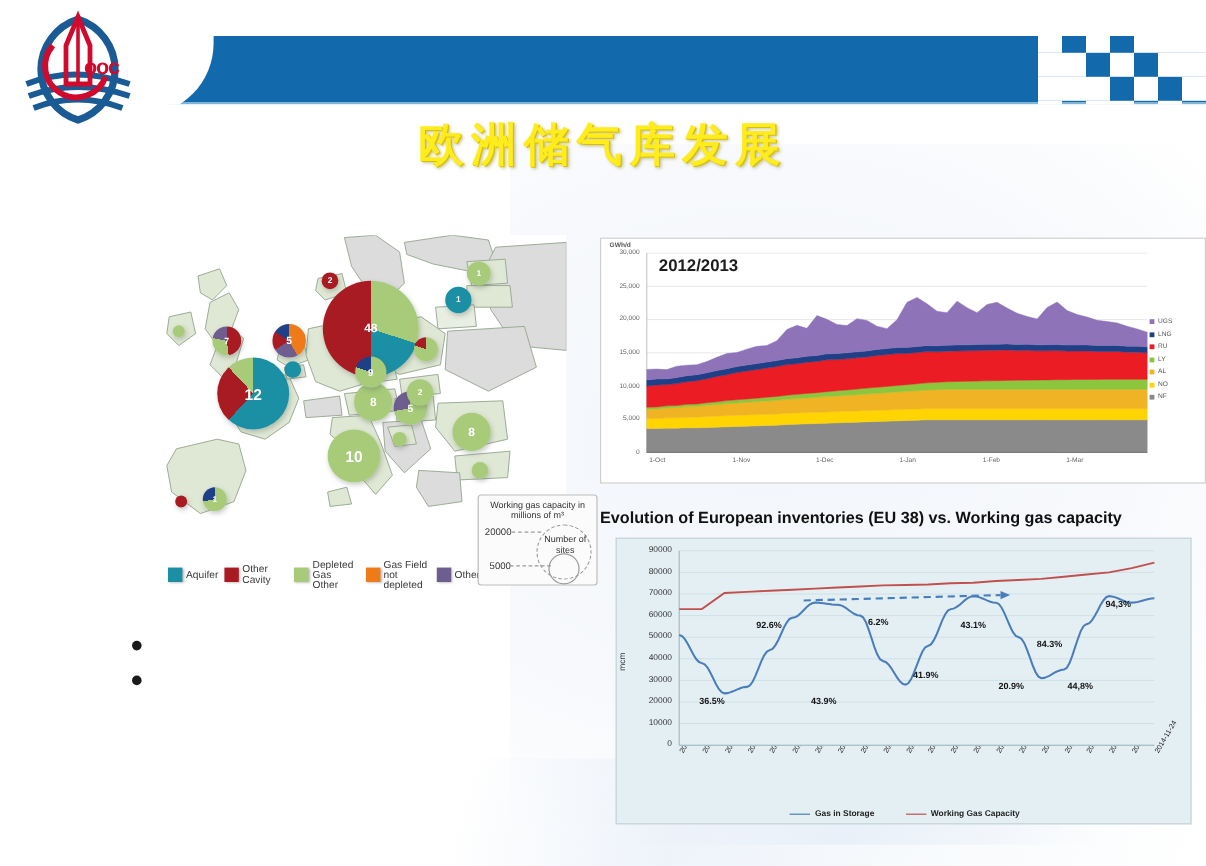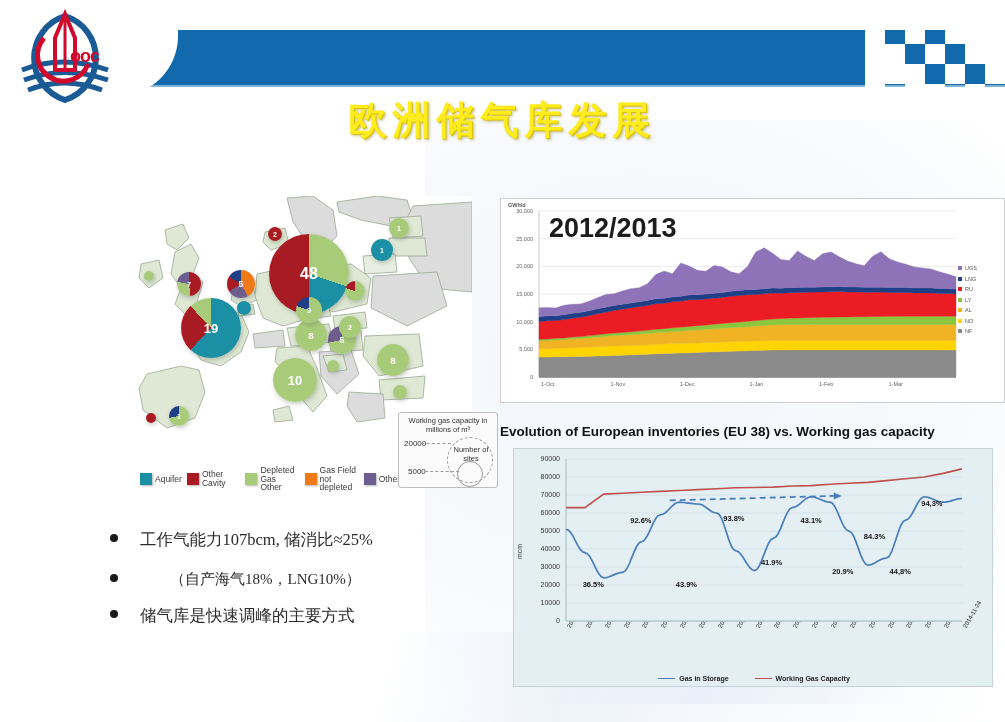--- a/index.html
+++ b/index.html
@@ -70,21 +70,21 @@
   
   .bullets{position:absolute;left:110px;top:527px;width:430px;}
   .bl{display:flex;align-items:flex-start;margin-bottom:14px;}
   .bl .dot{width:8px;height:8px;background:#1a1a1a;border-radius:50%;margin:7px 22px 0 0;flex:none;}
   .bl .tx{font-family:"Liberation Serif", serif;font-size:16.5px;color:#2b2b2b;line-height:1.55;}
   .bl-sub{margin:3px 0 0 30px;font-family:"Liberation Serif", serif;font-size:15px;color:#2b2b2b;}
 
   
   .chart1{position:absolute;left:500px;top:198px;width:505px;height:205px;
     background:#ffffff;border:1px solid #cfcfcf;}
-  .c1-year{position:absolute;left:48px;top:14px;font-size:27px;font-weight:bold;color:#1d1d1d;
+  .c1-year{position:absolute;left:48px;top:14px;font-size:14px;font-weight:bold;color:#1d1d1d;
     font-family:"Liberation Sans", sans-serif;letter-spacing:0px;}
   .c1-unit{position:absolute;left:7px;top:3px;font-size:5.5px;font-weight:bold;color:#555;}
   .c1-yl{position:absolute;right:0;font-size:5.5px;color:#666;text-align:right;width:28px;}
   .c1-xl{position:absolute;font-size:5.5px;color:#666;}
   .c1-legend{position:absolute;right:6px;top:66px;width:40px;}
   .c1-legend div{display:flex;align-items:center;gap:3px;font-size:5.5px;color:#555;margin-bottom:4.5px;}
   .c1-legend i{width:4px;height:4px;display:block;flex:none;}
 
   
   .chart2-title{position:absolute;left:500px;top:424px;font-size:13.5px;font-weight:bold;color:#111;}
@@ -196,24 +196,24 @@
       <path d="M182 156 L214 154 L222 178 L200 198 L184 180 Z" fill="#dcdcdc"></path>
       <path d="M186 160 L206 158 L210 174 L192 176 Z"></path>
 
       <path d="M212 196 L246 198 L248 222 L220 226 L210 210 Z" fill="#dcdcdc"></path>
 
       <path d="M236 80 L300 76 L310 110 L270 130 L234 112 Z" fill="#dcdcdc"></path>
     </g>
   </svg>
   <div id="map-pies">
       <div class="pie" style="left: 132px; top: 38px; width: 80px; height: 80px; background: conic-gradient(rgb(168, 203, 122) 0%, rgb(168, 203, 122) 30%, rgb(27, 143, 163) 30%, rgb(27, 143, 163) 50%, rgb(168, 27, 35) 50%, rgb(168, 27, 35) 100%);">
-        <span style="font-size: 16px;">48</span>
+        <span style="font-size: 10px;">48</span>
       </div>
       <div class="pie" style="left: 44px; top: 102px; width: 60px; height: 60px; background: conic-gradient(rgb(27, 143, 163) 0%, rgb(27, 143, 163) 62%, rgb(168, 27, 35) 62%, rgb(168, 27, 35) 88%, rgb(168, 203, 122) 88%, rgb(168, 203, 122) 100%);">
-        <span style="font-size: 13px;">19</span>
+        <span style="font-size: 13px;">12</span>
       </div>
       <div class="pie" style="left: 136px; top: 162px; width: 44px; height: 44px; background: conic-gradient(rgb(168, 203, 122) 0%, rgb(168, 203, 122) 100%);">
         <span style="font-size: 13px;">10</span>
       </div>
       <div class="pie" style="left: 191px; top: 130px; width: 28px; height: 28px; background: conic-gradient(rgb(168, 203, 122) 0%, rgb(168, 203, 122) 72%, rgb(110, 93, 143) 72%, rgb(110, 93, 143) 100%);">
         <span style="font-size: 8.68px;">5</span>
       </div>
       <div class="pie" style="left: 158px; top: 123px; width: 32px; height: 32px; background: conic-gradient(rgb(168, 203, 122) 0%, rgb(168, 203, 122) 100%);">
         <span style="font-size: 9.92px;">8</span>
       </div>
@@ -283,34 +283,24 @@
   <div class="cap-dash"></div>
   <div class="cap-dash2"></div>
   <div class="cap-c1"></div>
   <div class="cap-c2"></div>
   <div class="cap-sites">Number of sites</div>
 </div>
 
 <div class="bullets" id="bullets">
     <div class="bl">
       <div class="dot"></div>
-      <div>
-        <div class="tx">工作气能力107bcm, 储消比≈25%</div>
-      </div>
     </div>
     <div class="bl">
       <div class="dot"></div>
       <div>
-        <div class="bl-sub">（自产海气18%，LNG10%）</div>
-      </div>
-    </div>
-    <div class="bl">
-      <div class="dot"></div>
-      <div>
-        <div class="tx">储气库是快速调峰的主要方式</div>
       </div>
     </div>
   </div>
 
 <div class="chart1">
   <div class="c1-unit">GWh/d</div>
   <div class="c1-year">2012/2013</div>
   <div id="c1-yticks">
       <div class="c1-yl" style="left: 4px; top: 9px; right: auto;">30,000</div>
       <div class="c1-yl" style="left: 4px; top: 36.6667px; right: auto;">25,000</div>
@@ -433,21 +423,21 @@
       <line x1="52" y1="172" x2="448" y2="172" stroke="#9bb6bf" stroke-width="0.9"></line>
       <path d="M 52 58.60000000000001 L 70.85714285714286 58.60000000000001 L 89.71428571428572 45.099999999999994 L 108.57142857142857 44.2 L 127.42857142857143 43.30000000000001 L 146.28571428571428 42.400000000000006 L 165.14285714285714 41.5 L 184 40.599999999999994 L 202.85714285714286 39.69999999999999 L 221.71428571428572 38.80000000000001 L 240.57142857142858 38.44 L 259.42857142857144 38.08000000000001 L 278.2857142857143 37 L 297.1428571428571 36.639999999999986 L 316 35.19999999999999 L 334.85714285714283 34.30000000000001 L 353.7142857142857 33.400000000000006 L 372.57142857142856 31.599999999999994 L 391.42857142857144 29.80000000000001 L 410.2857142857143 28 L 429.14285714285717 24.400000000000006 L 448 19.900000000000006" fill="none" stroke="#c0504d" stroke-width="1.6"></path>
       <path d="M 52.0 80.2 L 54.4 81.1 L 56.7 83.6 L 59.1 87.4 L 61.4 91.9 L 63.8 96.4 L 66.1 100.2 L 68.5 102.7 L 70.9 103.6 L 73.2 104.6 L 75.6 107.3 L 77.9 111.4 L 80.3 116.2 L 82.6 121.0 L 85.0 125.1 L 87.4 127.8 L 89.7 128.8 L 92.1 128.6 L 94.4 128.0 L 96.8 127.1 L 99.1 126.1 L 101.5 125.1 L 103.9 124.2 L 106.2 123.6 L 108.6 123.4 L 110.9 122.2 L 113.3 118.9 L 115.6 114.0 L 118.0 108.1 L 120.4 102.2 L 122.7 97.3 L 125.1 94.0 L 127.4 92.8 L 129.8 91.8 L 132.1 88.8 L 134.5 84.5 L 136.9 79.3 L 139.2 74.1 L 141.6 69.8 L 143.9 66.8 L 146.3 65.8 L 148.6 65.3 L 151.0 64.0 L 153.4 61.9 L 155.7 59.5 L 158.1 57.1 L 160.4 55.0 L 162.8 53.7 L 165.1 53.2 L 167.5 53.3 L 169.9 53.5 L 172.2 53.8 L 174.6 54.1 L 176.9 54.4 L 179.3 54.7 L 181.6 54.9 L 184.0 55.0 L 186.4 55.3 L 188.7 56.3 L 191.1 57.8 L 193.4 59.5 L 195.8 61.2 L 198.1 62.7 L 200.5 63.7 L 202.9 64.0 L 205.2 65.4 L 207.6 69.5 L 209.9 75.7 L 212.3 82.9 L 214.6 90.1 L 217.0 96.3 L 219.4 100.4 L 221.7 101.8 L 224.1 102.6 L 226.4 104.7 L 228.8 107.9 L 231.1 111.7 L 233.5 115.5 L 235.9 118.7 L 238.2 120.8 L 240.6 121.6 L 242.9 120.4 L 245.3 116.9 L 247.6 111.6 L 250.0 105.4 L 252.4 99.2 L 254.7 93.9 L 257.1 90.4 L 259.4 89.2 L 261.8 88.0 L 264.1 84.7 L 266.5 79.8 L 268.9 73.9 L 271.2 68.0 L 273.6 63.1 L 275.9 59.8 L 278.3 58.6 L 280.6 58.2 L 283.0 57.0 L 285.4 55.3 L 287.7 53.2 L 290.1 51.1 L 292.4 49.4 L 294.8 48.2 L 297.1 47.8 L 299.5 48.0 L 301.9 48.6 L 304.2 49.5 L 306.6 50.5 L 308.9 51.5 L 311.3 52.4 L 313.6 53.0 L 316.0 53.2 L 318.4 54.3 L 320.7 57.4 L 323.1 62.1 L 325.4 67.6 L 327.8 73.1 L 330.1 77.8 L 332.5 80.9 L 334.9 82.0 L 337.2 83.3 L 339.6 87.0 L 341.9 92.6 L 344.3 99.1 L 346.6 105.6 L 349.0 111.2 L 351.4 114.9 L 353.7 116.2 L 356.1 115.9 L 358.4 115.1 L 360.8 114.0 L 363.1 112.6 L 365.5 111.2 L 367.9 110.1 L 370.2 109.3 L 372.6 109.0 L 374.9 107.6 L 377.3 103.5 L 379.6 97.3 L 382.0 90.1 L 384.4 82.9 L 386.7 76.7 L 389.1 72.6 L 391.4 71.2 L 393.8 70.3 L 396.1 67.8 L 398.5 64.0 L 400.9 59.5 L 403.2 55.0 L 405.6 51.2 L 407.9 48.7 L 410.3 47.8 L 412.6 48.0 L 415.0 48.6 L 417.4 49.5 L 419.7 50.5 L 422.1 51.5 L 424.4 52.4 L 426.8 53.0 L 429.1 53.2 L 431.5 53.1 L 433.9 52.7 L 436.2 52.1 L 438.6 51.4 L 440.9 50.7 L 443.3 50.1 L 445.6 49.7 L 448.0 49.6" fill="none" stroke="#4a7ebb" stroke-width="1.7"></path>
       <line x1="155.71428571428572" y1="51.39999999999999" x2="319.77142857142854" y2="46.89999999999999" stroke="#4a7ebb" stroke-width="1.8" stroke-dasharray="6,4"></line>
       <polygon points="319.77142857142854,43.39999999999999 327.77142857142854,46.89999999999999 319.77142857142854,50.39999999999999" fill="#4a7ebb"></polygon>
     </svg>
   <div id="c2-labels">
       <div class="c2-dl" style="left: 68.7px; top: 131.36px;">36.5%</div>
       <div class="c2-dl" style="left: 116.22px; top: 66.56px;">92.6%</div>
       <div class="c2-dl" style="left: 161.76px; top: 130.55px;">43.9%</div>
-      <div class="c2-dl" style="left: 209.28px; top: 64.94px;">93.8%</div>
+      <div class="c2-dl" style="left: 209.28px; top: 64.94px;">6.2%</div>
       <div class="c2-dl" style="left: 246.9px; top: 108.68px;">41.9%</div>
       <div class="c2-dl" style="left: 286.5px; top: 66.56px;">43.1%</div>
       <div class="c2-dl" style="left: 318.18px; top: 117.59px;">20.9%</div>
       <div class="c2-dl" style="left: 349.86px; top: 82.76px;">84.3%</div>
       <div class="c2-dl" style="left: 375.6px; top: 117.59px;">44,8%</div>
       <div class="c2-dl" style="left: 407.28px; top: 50.36px;">94,3%</div>
     </div>
   <div class="c2-legend" id="c2-legend">
       <div>
         <i style="border-top-color: rgb(74, 126, 187);"></i>

